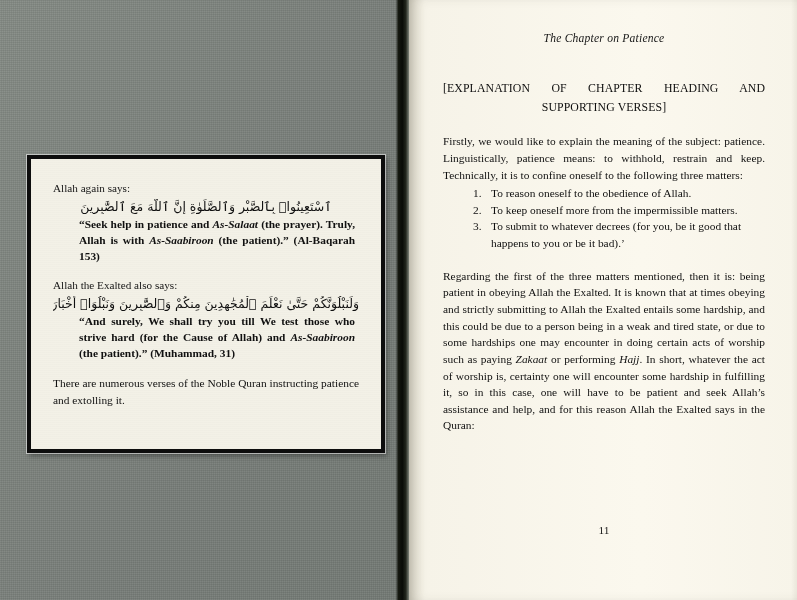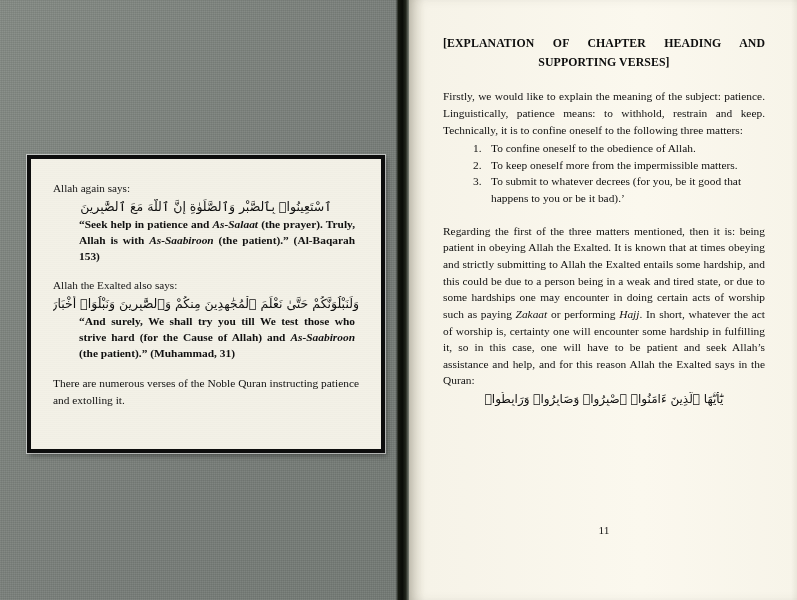--- a/index.html
+++ b/index.html
@@ -141,21 +141,21 @@
     text-align: center;
     font-style: italic;
     font-size: 11.6px;
     color: #171717;
     letter-spacing: 0.2px;
   }
 
   #section-heading {
     margin: 34px 0 0 0;
     font-size: 11.8px;
-    font-weight: bold;
+    font-weight: normal;
     color: #0e0e0e;
     line-height: 1.62;
     letter-spacing: 0.1px;
   }
   #section-heading .just-line {
     display: block;
     text-align: justify;
     text-align-last: justify;
   }
   #section-heading .last-line {
@@ -250,37 +250,37 @@
       <p class="panel-tail">There are numerous verses of the Noble Quran instructing patience and extolling it.</p>
 
     </div>
   </div>
 
   <div id="spine"></div>
 
   <div id="right-page">
     <div id="page-inner">
 
+      <p id="running-head">The Chapter on Patience</p>
 
       <h2 id="section-heading">
         <span class="just-line">[EXPLANATION OF CHAPTER HEADING AND</span>
         <span class="last-line">SUPPORTING VERSES]</span>
       </h2>
 
       <p class="body-para">Firstly, we would like to explain the meaning of the subject: patience. Linguistically, patience means: to withhold, restrain and keep. Technically, it is to confine oneself to the following three matters:</p>
 
       <ol class="matters">
-        <li>To confine oneself to the obedience of Allah.</li>
+        <li>To reason oneself to the obedience of Allah.</li>
         <li>To keep oneself more from the impermissible matters.</li>
         <li>To submit to whatever decrees (for you, be it good that happens to you or be it bad).’</li>
       </ol>
 
       <p class="body-para"><span>Regarding the first of the three matters mentioned, then it is: being patient in obeying Allah the Exalted. It is known that at times obeying and strictly submitting to Allah the Exalted entails some hardship, and this could be due to a person being in a weak and tired state, or due to some hardships one may encounter in doing certain acts of worship such as paying </span><i>Zakaat</i><span> or performing </span><i>Hajj</i><span>. In short, whatever the act of worship is, certainty one will encounter some hardship in fulfilling it, so in this case, one will have to be patient and seek Allah’s assistance and help, and for this reason Allah the Exalted says in the Quran:</span></p>
 
-      <div class="arabic arabic-main">يَٰٓأَيُّهَا ٱلَّذِينَ ءَامَنُوا۟ ٱصْبِرُوا۟ وَصَابِرُوا۟ وَرَابِطُوا۟</div>
 
 
       <div id="folio">11</div>
     </div>
     <div id="page-edge"></div>
   </div>
 
 </div>
 
 </body></html>

